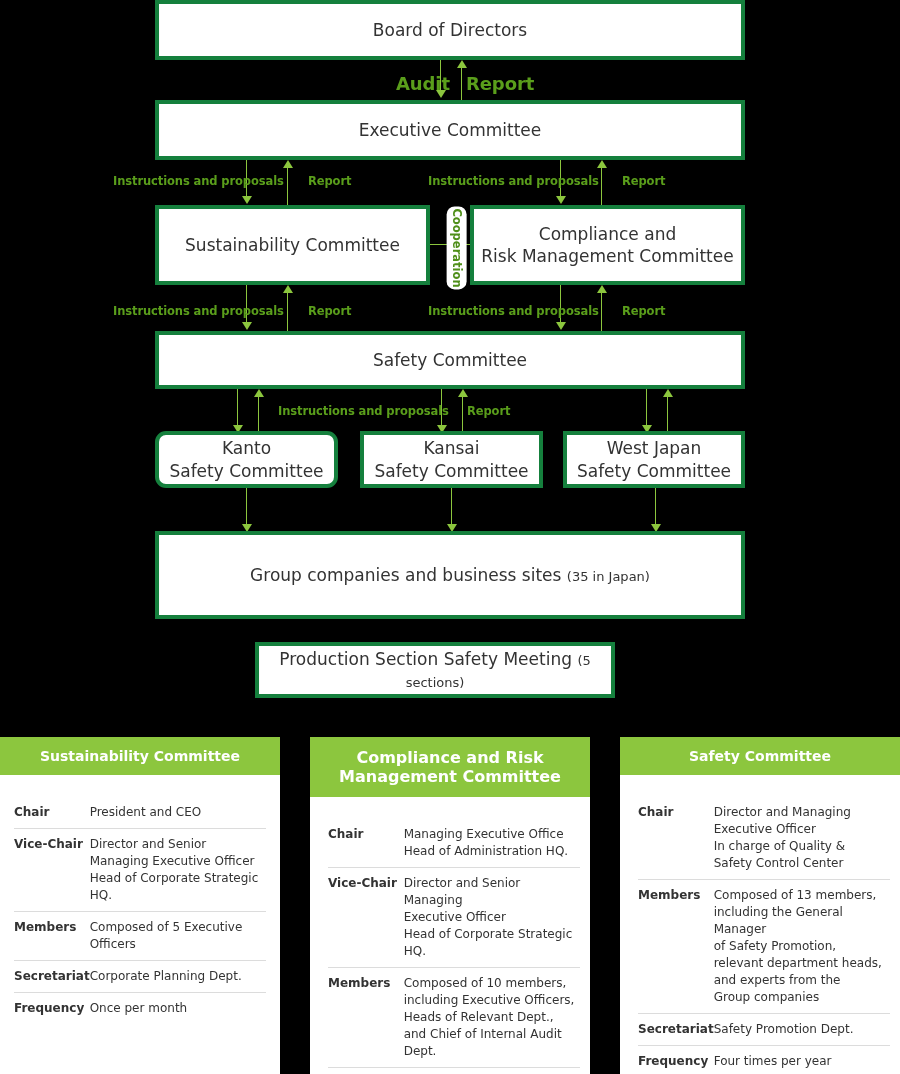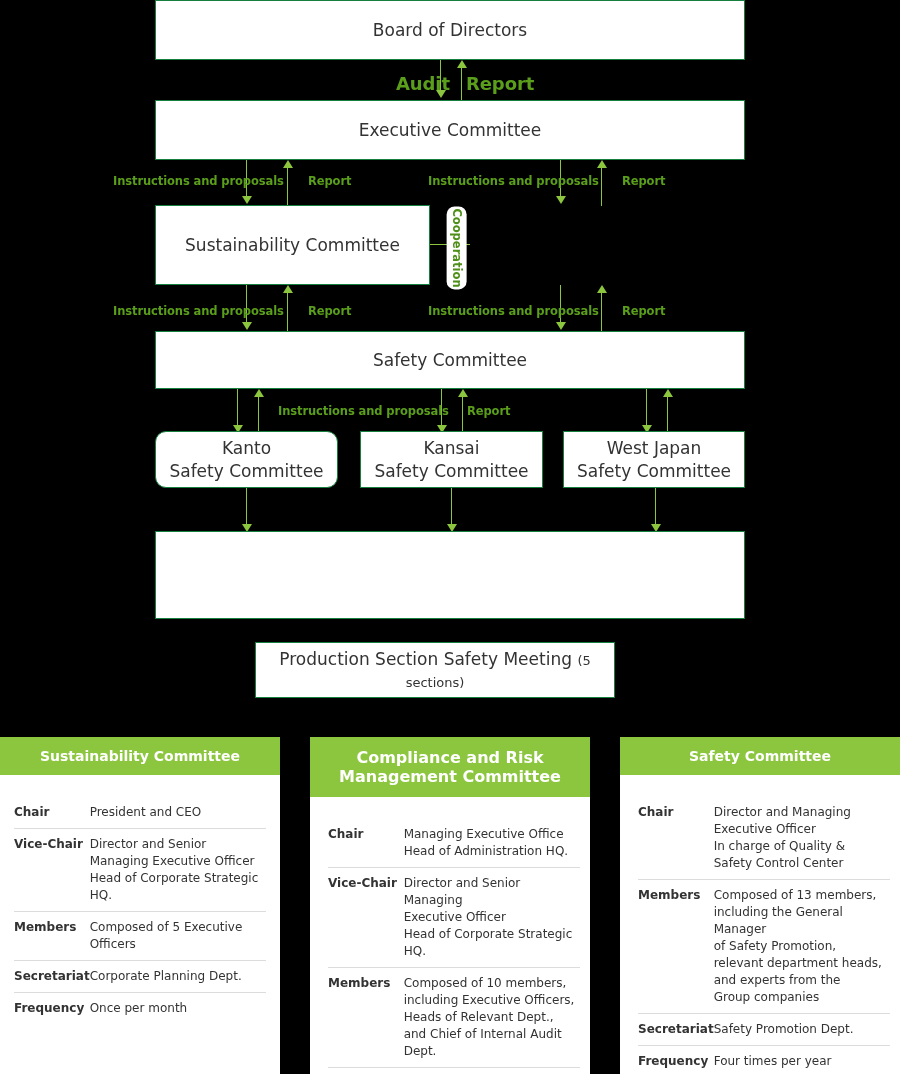--- a/index.html
+++ b/index.html
@@ -8,21 +8,21 @@
     width:900px;height:1074px;
     background:#000000;
     font-family:"DejaVu Sans","Liberation Sans",sans-serif;
     position:relative;
     overflow:hidden;
   }
   .chart{position:absolute;left:0;top:0;width:900px;height:730px;}
   .box{
     position:absolute;
     background:#ffffff;
-    border:1px solid #15803d;
+    border:4px solid #15803d;
     box-sizing:border-box;
     display:flex;
     align-items:center;
     justify-content:center;
     text-align:center;
     color:#333333;
     font-size:17px;
     line-height:1.3;
   }
   .box .sub{font-size:13px;}
@@ -126,20 +126,24 @@
   <div class="arrow-down" style="left:556px;top:196px;"></div>
   <div class="line" style="left:601px;top:166px;height:40px;"></div>
   <div class="arrow-up" style="left:597px;top:160px;"></div>
   <div class="lbl" style="left:428px;top:174px;">Instructions and proposals</div>
   <div class="lbl" style="left:622px;top:174px;">Report</div>
 
   <div class="box" style="left:155px;top:205px;width:275px;height:80px;">
     <span>Sustainability Committee</span>
   </div>
 
+  <div class="box" style="left:470px;top:205px;width:275px;height:80px;flex-direction:column;">
+    <span>Compliance and</span>
+    <span>Risk Management Committee</span>
+  </div>
 
   <div class="line" style="left:430px;top:244px;width:40px;height:1px;"></div>
   <div class="coop" style="left:415px;top:238px;transform:rotate(90deg);">Cooperation</div>
 
   <div class="line" style="left:246px;top:285px;height:38px;"></div>
   <div class="arrow-down" style="left:242px;top:322px;"></div>
   <div class="line" style="left:287px;top:291px;height:40px;"></div>
   <div class="arrow-up" style="left:283px;top:285px;"></div>
   <div class="lbl" style="left:113px;top:304px;">Instructions and proposals</div>
   <div class="lbl" style="left:308px;top:304px;">Report</div>
@@ -187,20 +191,24 @@
   </div>
 
   <div class="line" style="left:246px;top:488px;height:41px;"></div>
   <div class="arrow-down" style="left:242px;top:524px;"></div>
   <div class="line" style="left:451px;top:488px;height:41px;"></div>
   <div class="arrow-down" style="left:447px;top:524px;"></div>
   <div class="line" style="left:655px;top:488px;height:41px;"></div>
   <div class="arrow-down" style="left:651px;top:524px;"></div>
 
   <div class="box" style="left:155px;top:531px;width:590px;height:88px;flex-direction:column;">
+    <div>
+      <span>Group companies and business sites</span>
+      <span class="sub">(35 in Japan)</span>
+    </div>
   </div>
 
   <div class="box" style="left:255px;top:642px;width:360px;height:56px;">
     <div>
       <span>Production Section Safety Meeting</span>
       <span class="sub">(5 sections)</span>
     </div>
   </div>
 
 </div>

